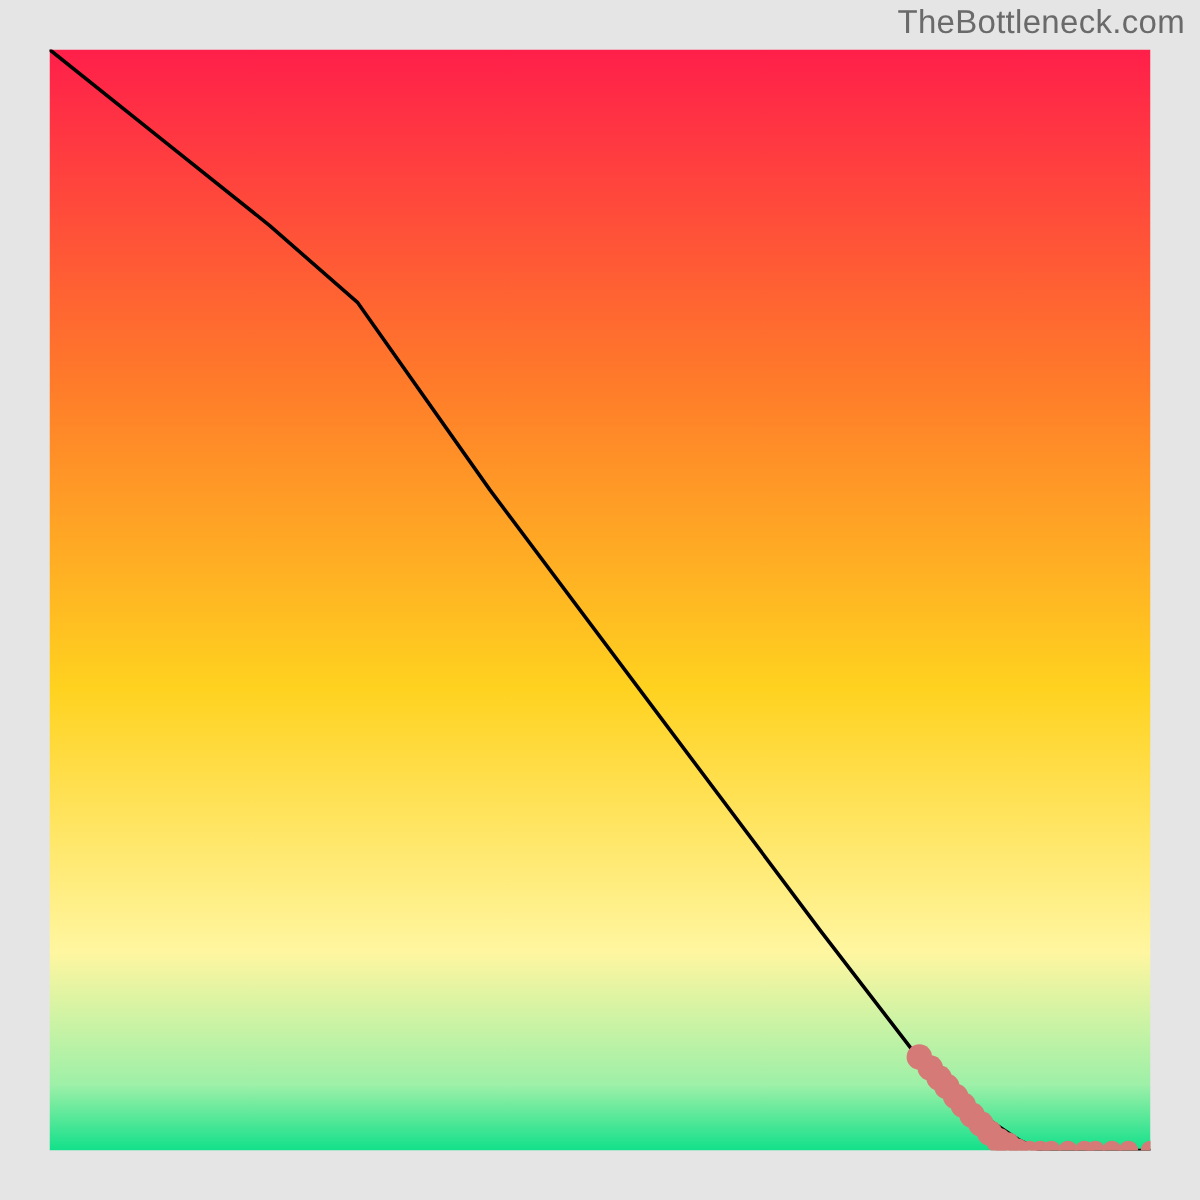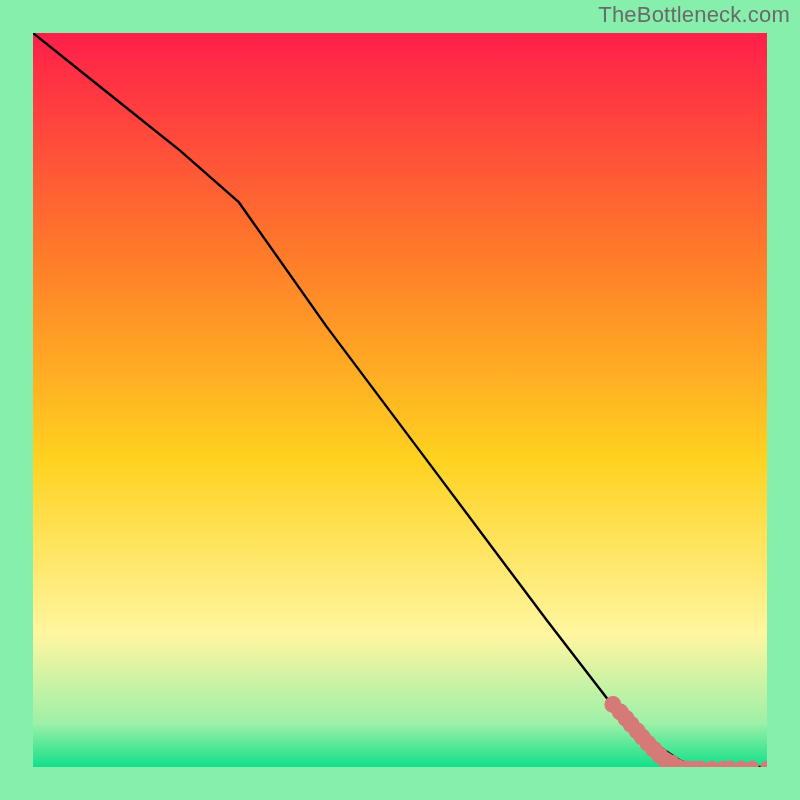--- a/index.html
+++ b/index.html
@@ -8,21 +8,21 @@
     width: 800px;
     height: 800px;
     background: #000;
     font-family: Arial, Helvetica, sans-serif;
     overflow: hidden;
   }
   .frame {
     position: relative;
     width: 800px;
     height: 800px;
-    background: #86efac;
+    background: #e5e5e5;
   }
   .watermark {
     position: absolute;
     top: 2px;
     right: 10px;
     color: #6a6a6a;
     font-size: 22px;
     font-weight: 500;
     letter-spacing: 0.2px;
   }

